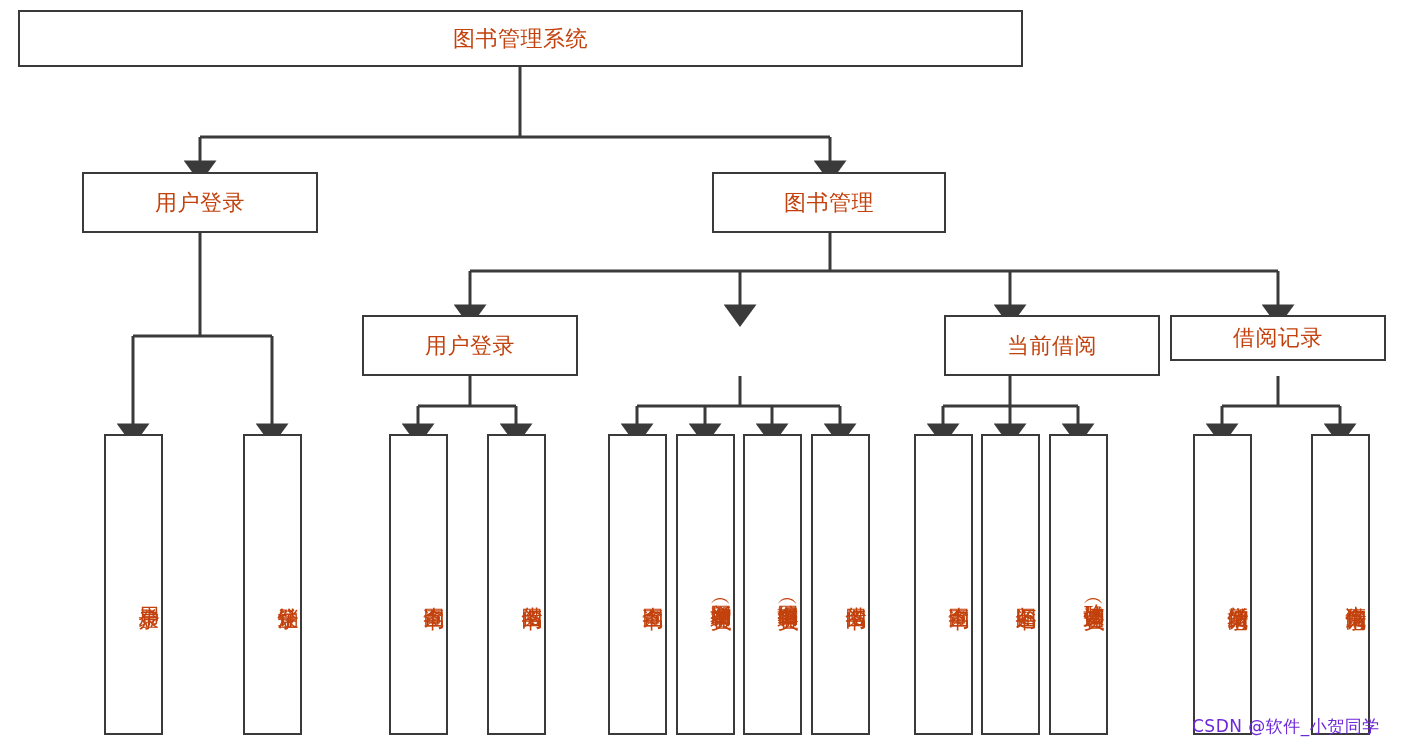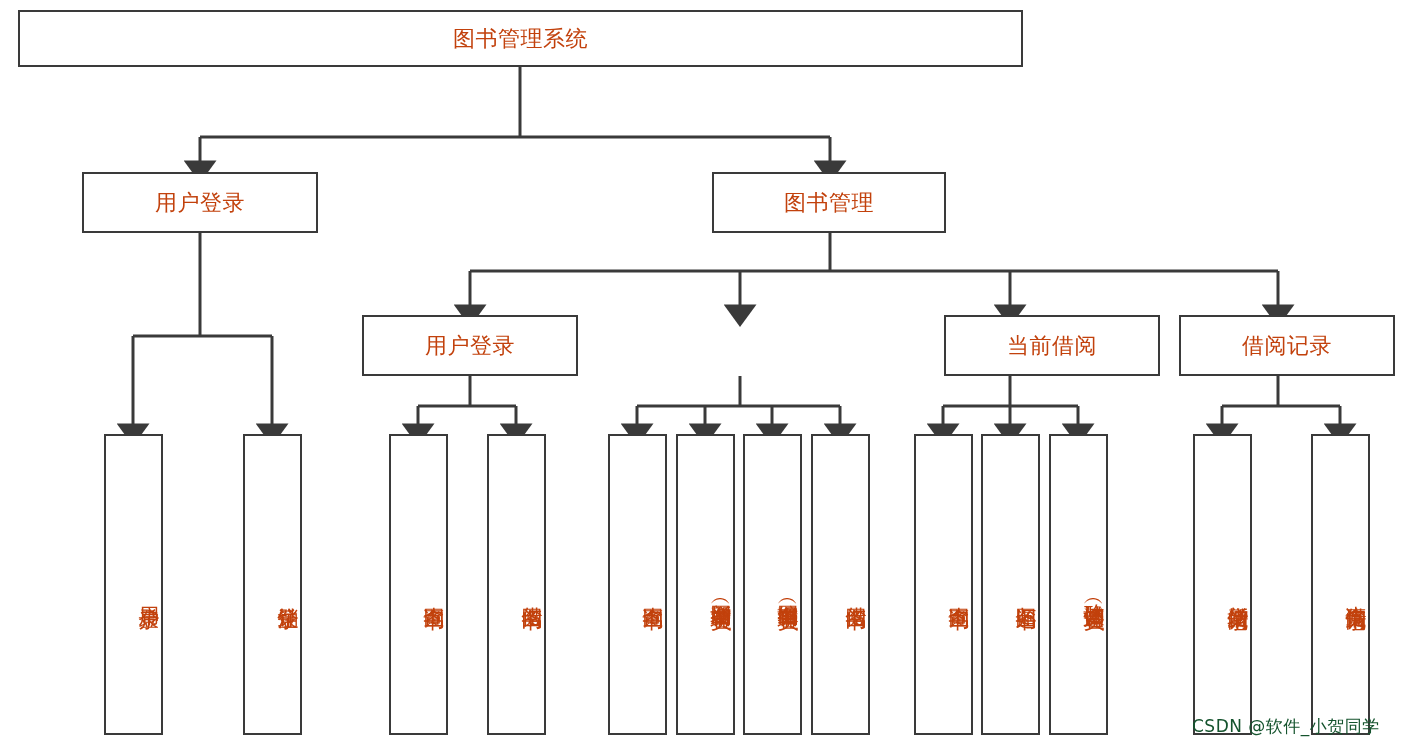--- a/index.html
+++ b/index.html
@@ -47,21 +47,21 @@
     letter-spacing: 1px;
     padding-top: 14px;
     align-items: flex-start;
     justify-content: center;
   }
   .node .label {
     display: block;
   }
   .watermark {
     position: absolute;
-    color: #14532d;
+    color: #6d28d9;
     font-size: 17px;
     letter-spacing: 0.5px;
     white-space: nowrap;
     pointer-events: none;
   }
 </style>
 </head>
 <body>
 
 <div id="canvas">
@@ -126,21 +126,21 @@
   <div class="node horiz" style="left:712px; top:172px; width:234px; height:61px;">
     <span class="label">图书管理</span>
   </div>
 
   <div class="node horiz" style="left:362px; top:315px; width:216px; height:61px;">
     <span class="label">用户登录</span>
   </div>
   <div class="node horiz" style="left:944px; top:315px; width:216px; height:61px;">
     <span class="label">当前借阅</span>
   </div>
-  <div class="node horiz" style="left:1170px; top:315px; width:216px; height:61px;margin-left:9px;">
+  <div class="node horiz" style="left:1170px; top:315px; width:216px; height:46px;">
     <span class="label">借阅记录</span>
   </div>
 
   <div class="node vert" style="left:104px; top:434px; width:59px; height:301px;">
     <span class="label">用户登录</span>
   </div>
   <div class="node vert" style="left:243px; top:434px; width:59px; height:301px;">
     <span class="label">注销登录</span>
   </div>
 

